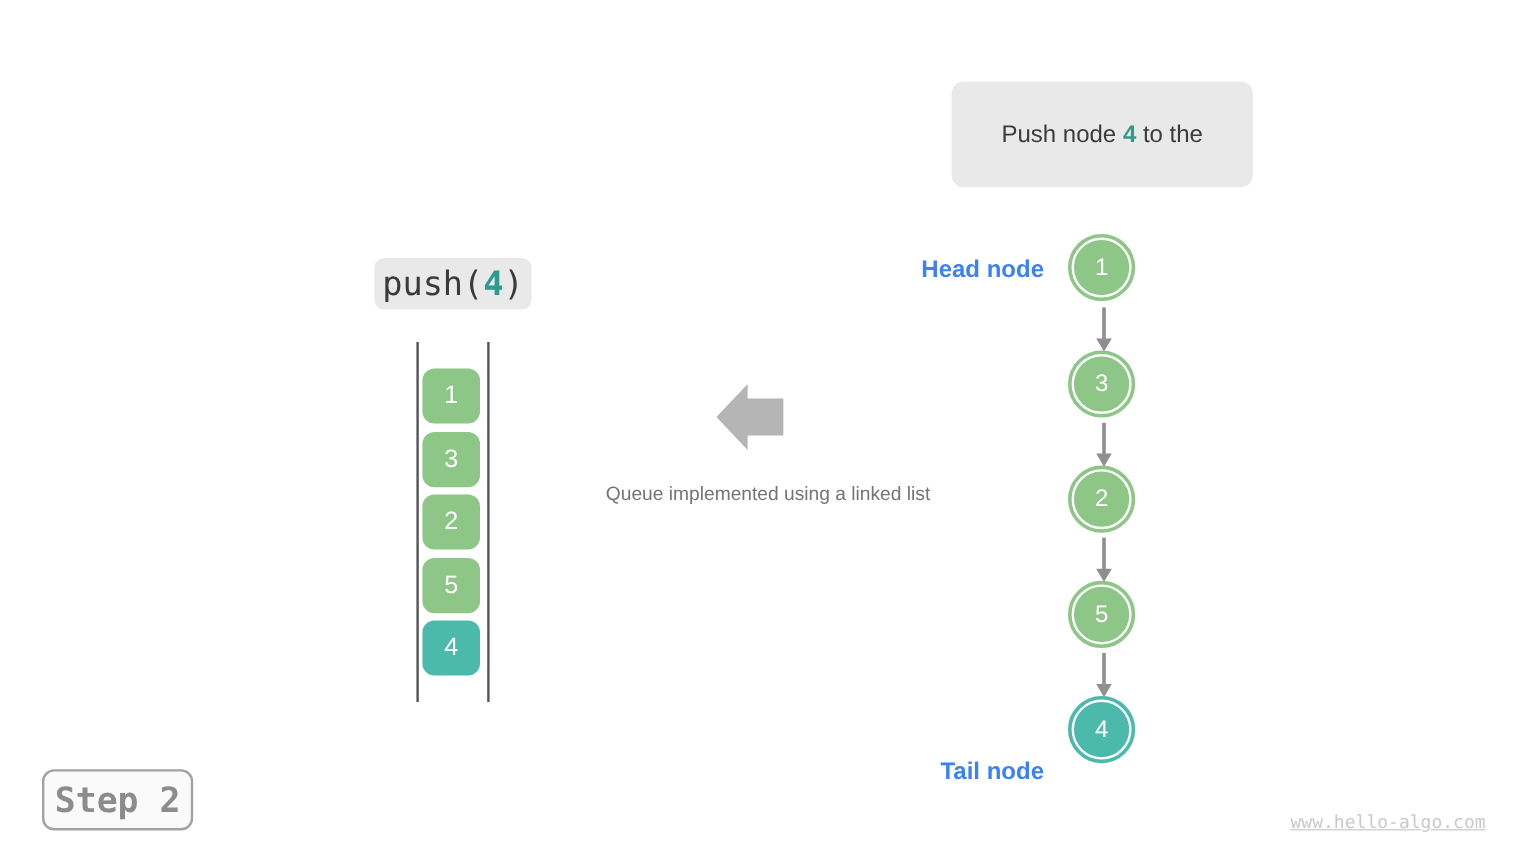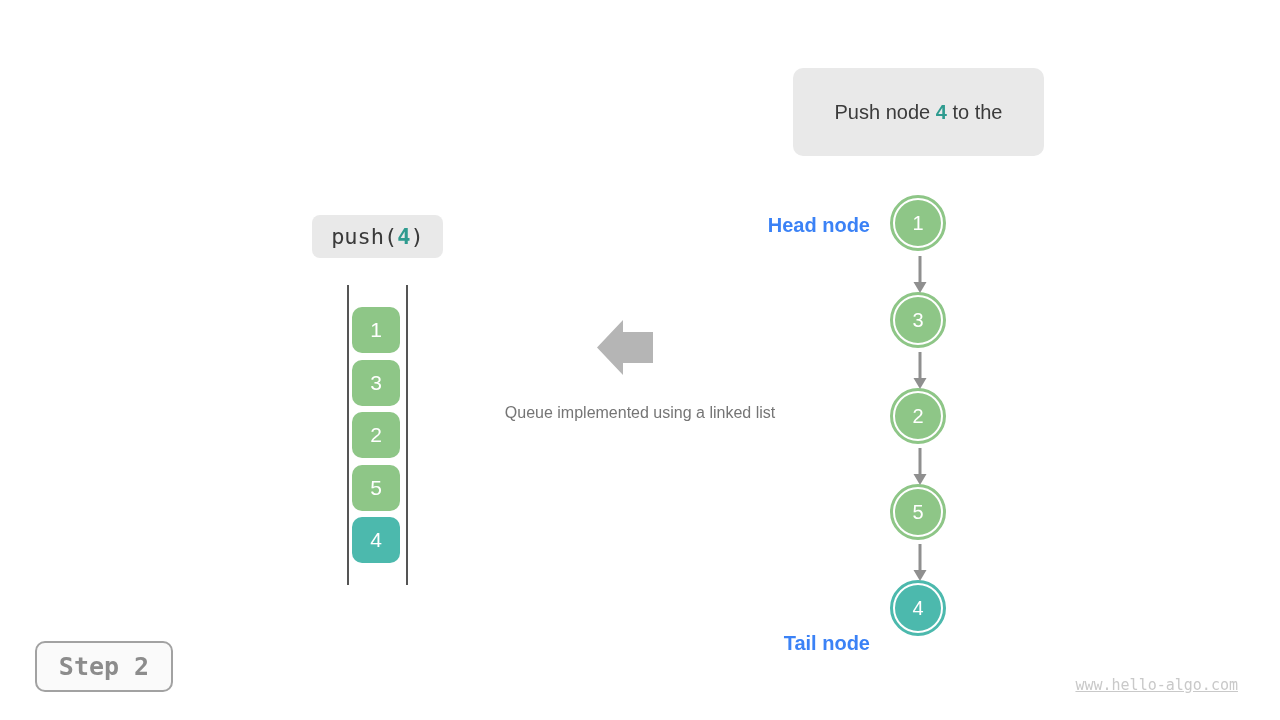--- a/index.html
+++ b/index.html
@@ -15,21 +15,21 @@
     display: flex; flex-direction: column; align-items: center; justify-content: center;
     font-size: 20px; line-height: 29px; color: #3b3b3b; text-align: center;
   }
   .accent { color: #2e9b8f; font-weight: bold; }
 
   
   .op-label {
     position: absolute; left: 312px; top: 215px; width: 131px; height: 43px;
     background: #e9e9e9; border-radius: 8px;
     display: flex; align-items: center; justify-content: center;
-    font-family: "DejaVu Sans Mono", monospace; font-size: 22px; color: #3a3a3a;
+    font-family: "DejaVu Sans Mono", monospace; font-size: 28px; color: #3a3a3a;
   }
 
   
   .rail { position: absolute; width: 2px; background: #555555; top: 285px; height: 300px; }
   .rail.left  { left: 347px; }
   .rail.right { left: 406px; }
   .stack-col {
     position: absolute; left: 352px; top: 307px; width: 48px;
     display: flex; flex-direction: column; gap: 6.5px;
   }
@@ -71,24 +71,24 @@
 
   .node-label {
     position: absolute; right: 410px; height: 30px; line-height: 30px;
     font-size: 20px; font-weight: bold; color: #3b82f6; text-align: left; white-space: nowrap;
   }
   .node-label.head { top: 210px; }
   .node-label.tail { top: 595px; margin-top: 33px; }
 
   
   .step-badge {
-    position: absolute; left: 35px; top: 641px; width: 138px; height: 51px;
+    position: absolute; left: 35px; top: 641px; width: 126px; height: 51px;
     background: #fafafa; border: 2px solid #a2a2a2; border-radius: 10px;
     display: flex; align-items: center; justify-content: center;
-    font-family: "DejaVu Sans Mono", monospace; font-size: 25px; font-weight: bold;
+    font-family: "DejaVu Sans Mono", monospace; font-size: 29px; font-weight: bold;
     color: #8c8c8c;
   }
 
   
   .watermark {
     position: absolute; right: 42px; top: 676px;
     font-family: "DejaVu Sans Mono", monospace; font-size: 15px; color: #c9c9c9; text-decoration: underline;
   }
 </style>
 </head>

